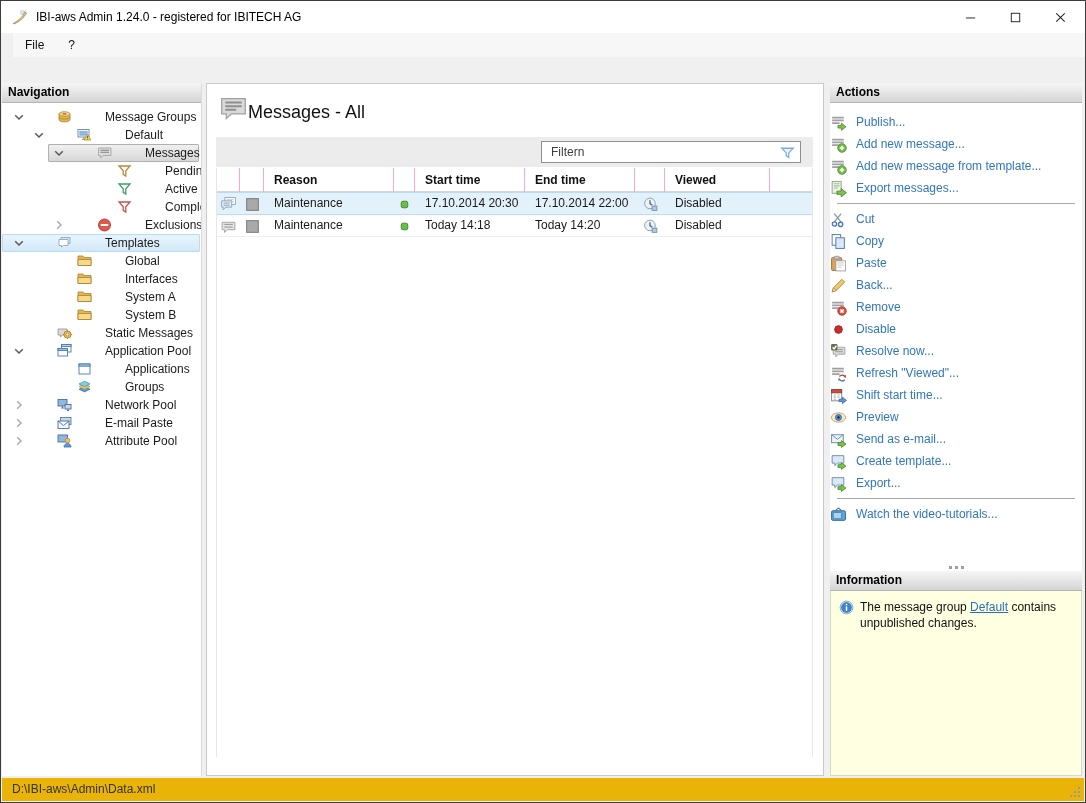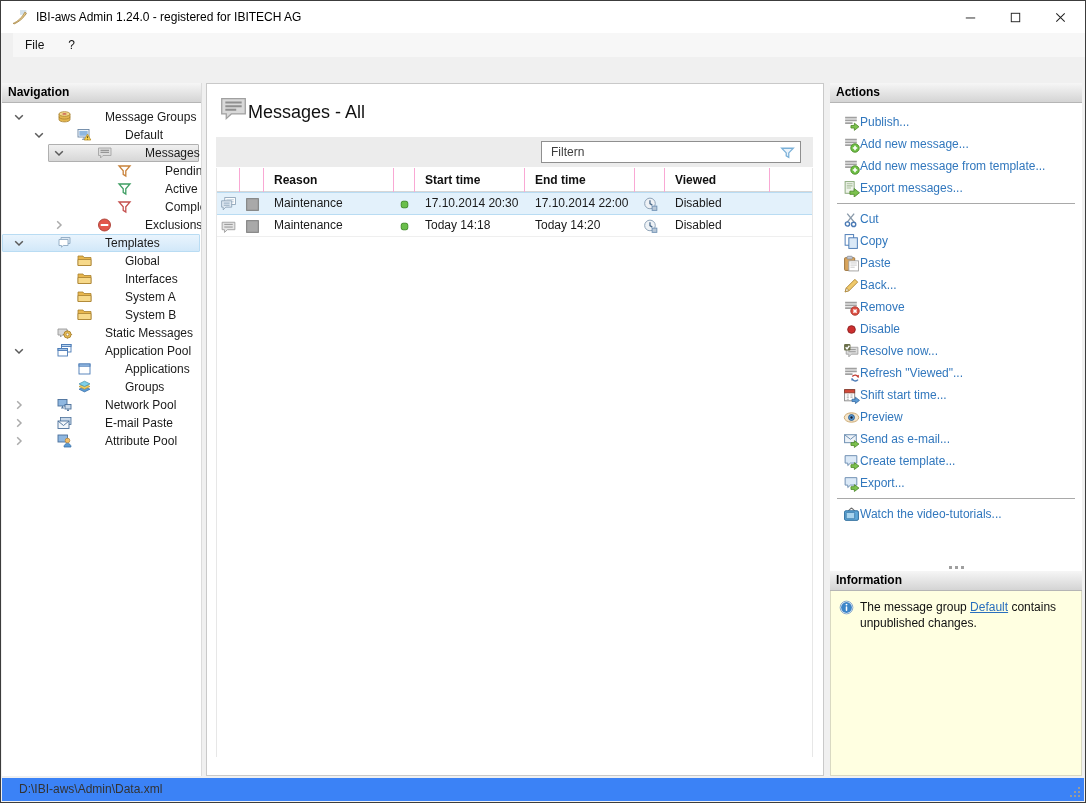--- a/index.html
+++ b/index.html
@@ -55,33 +55,33 @@
   .trowd{height:22px;border-bottom:1px solid #efefef;background:#fff;}
   .trowd .td{font-size:12px;height:22px;line-height:21px;padding-left:10px;overflow:hidden;white-space:nowrap;}
   .trowd .td.iconcell{padding-left:0;display:flex;align-items:center;justify-content:center;}
   .trowd.selected{background:#e3f1fb;border-top:1px solid #b9dcf3;border-bottom:1px solid #b9dcf3;height:23px;}
   .cicon{width:17px;height:17px;}
   .cicon.sm{width:15px;height:15px;}
   
   .right-panel{position:absolute;left:829px;top:82px;width:252px;bottom:26px;}
   .actions-header{position:absolute;left:0;right:0;top:0;}
   .actions-body{position:absolute;left:0;right:0;top:20px;bottom:205px;background:#fff;padding-top:8px;overflow:hidden;}
-  .aitem{display:flex;align-items:center;height:22px;padding-left:13px;}
+  .aitem{display:flex;align-items:center;gap:9px;height:22px;}
   .aicon{width:17px;height:17px;flex:0 0 17px;}
   .alabel{font-size:12px;color:#3177bd;white-space:nowrap;}
   .asep{height:1px;background:#a9a9a9;margin:4px 7px;}
   .splitter-dots{position:absolute;left:0;right:0;bottom:2px;display:flex;justify-content:center;gap:3px;}
   .splitter-dots i{width:3px;height:3px;background:#9f9f9f;display:block;}
   .info-header{position:absolute;left:0;right:0;bottom:185px;}
   .info-body{position:absolute;left:0;right:0;bottom:0;height:185px;background:#ffffe1;border:1px solid #d9d9c2;border-top:none;padding:9px 8px;display:flex;gap:6px;align-items:flex-start;}
   .iicon{width:15px;height:15px;flex:0 0 15px;margin-top:0px;}
   .itext{font-size:12px;line-height:1.32;color:#111;}
   .ilink{color:#2a6fbd;text-decoration:underline;cursor:pointer;}
   
-  .statusbar{position:absolute;left:1px;right:1px;bottom:1px;height:23px;background:#3b82f6;font-size:12px;color:#333;line-height:23px;padding-left:17px;margin-top:36px;}
+  .statusbar{position:absolute;left:1px;right:1px;bottom:1px;height:23px;background:#eab308;font-size:12px;color:#333;line-height:23px;padding-left:10px;margin-top:36px;}
   .grip{position:absolute;right:2px;bottom:2px;width:14px;height:14px;}
 </style>
 </head>
 <body>
 
 <div class="window">
 
   <div class="titlebar">
     <span class="appicon">
         <svg viewBox="0 0 16 16">

